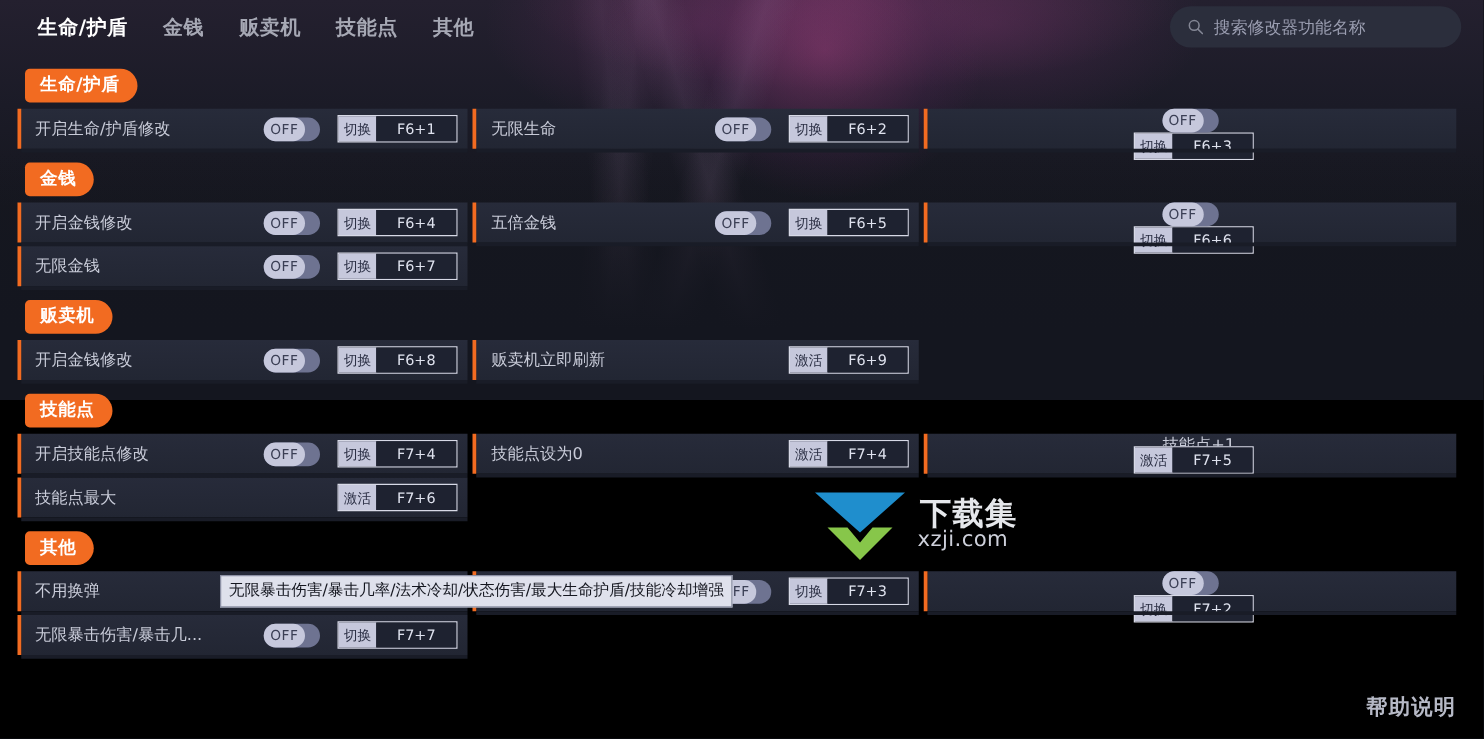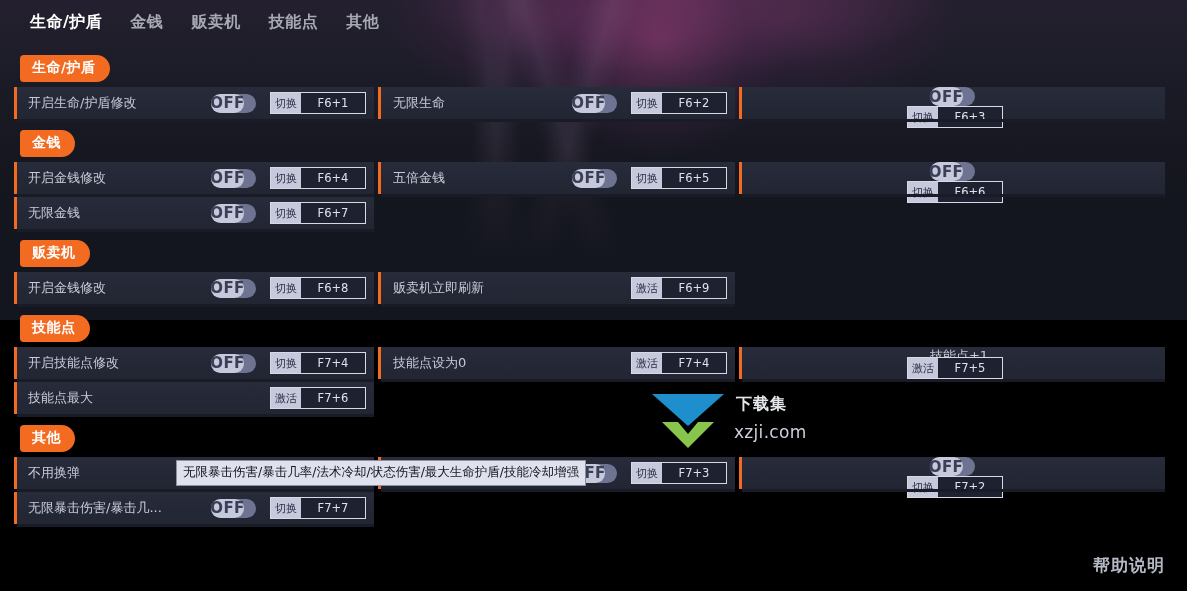--- a/index.html
+++ b/index.html
@@ -133,21 +133,21 @@
     margin-right: 14px;
     cursor: pointer;
   }
   .toggle .knob {
     position: absolute; left: 0; top: 0;
     width: 33px; height: 19px;
     border-radius: 10px;
     background: #c6c8dc;
     display: flex; align-items: center; justify-content: center;
     color: #3b3f55;
-    font-size: 15px; font-weight: bold;
+    font-size: 11px; font-weight: normal;
     letter-spacing: .4px;
   }
 
   .hotkey {
     display: flex; align-items: stretch;
     height: 22px;
     border: 1px solid #d7d9e6;
     flex: 0 0 auto;
     margin-right: 8px;
     cursor: pointer;
@@ -187,21 +187,21 @@
   
   .watermark {
     position: absolute; left: 648px; top: 392px;
     z-index: 30;
     width: 230px; height: 62px;
     pointer-events: none;
     opacity: .95;
   }
   .wm-text {
     position: absolute; left: 88px; top: 2px;
-    font-size: 16px; font-weight: bold;
+    font-size: 25px; font-weight: bold;
     color: #f2f4f8;
     letter-spacing: 1px;
     text-shadow: 0 0 3px rgba(0,0,0,.5);
   }
   .wm-sub {
     position: absolute; left: 86px; top: 30px;
     font-size: 17px;
     color: #d8dbe6;
     letter-spacing: .3px;
   }
@@ -226,20 +226,29 @@
 
   <div class="topbar">
     <div class="tabs">
       <div class="tab active">生命/护盾</div>
       <div class="tab">金钱</div>
       <div class="tab">贩卖机</div>
       <div class="tab">技能点</div>
       <div class="tab">其他</div>
     </div>
 
+    <div class="search-wrap">
+      <span class="search-icon">
+        <svg width="13" height="13" viewBox="0 0 16 16">
+          <circle cx="6.6" cy="6.6" r="4.8" fill="none" stroke="#b9bccb" stroke-width="1.5"></circle>
+          <line x1="10.2" y1="10.2" x2="14.6" y2="14.6" stroke="#b9bccb" stroke-width="1.5" stroke-linecap="round"></line>
+        </svg>
+      </span>
+      <input class="search-input" type="text" placeholder="搜索修改器功能名称" style="">
+    </div>
   </div>
 
   <div class="content" id="content">
       <div class="section"><div class="section-title">生命/护盾</div><div class="rows">
           <div class="row w1">
             <div class="row-label">开启生命/护盾修改</div>
             <div class="spacer"></div>
             <div class="toggle">
               <div class="knob">OFF</div>
             </div>

